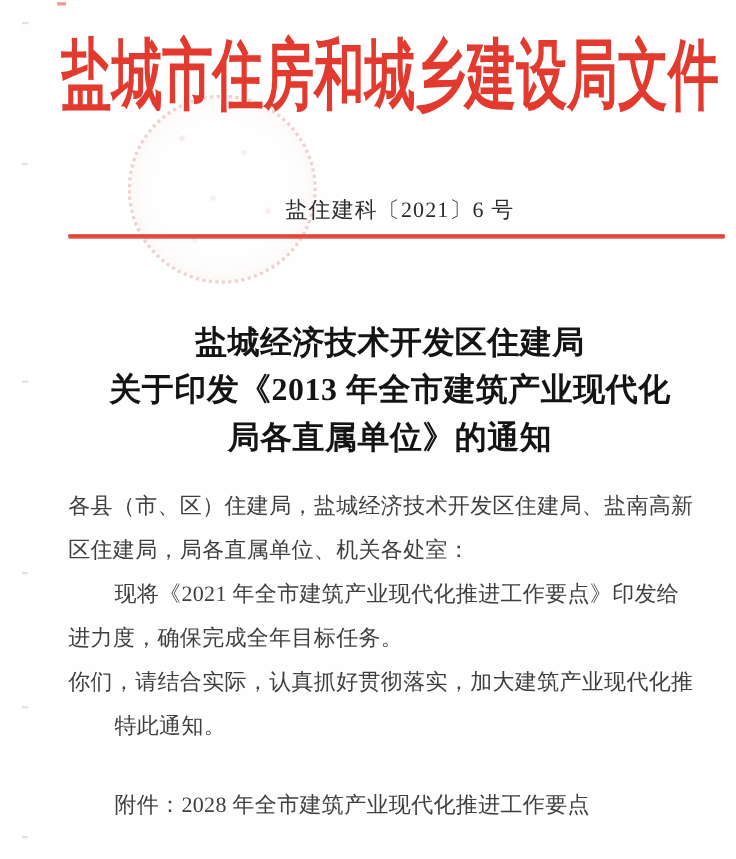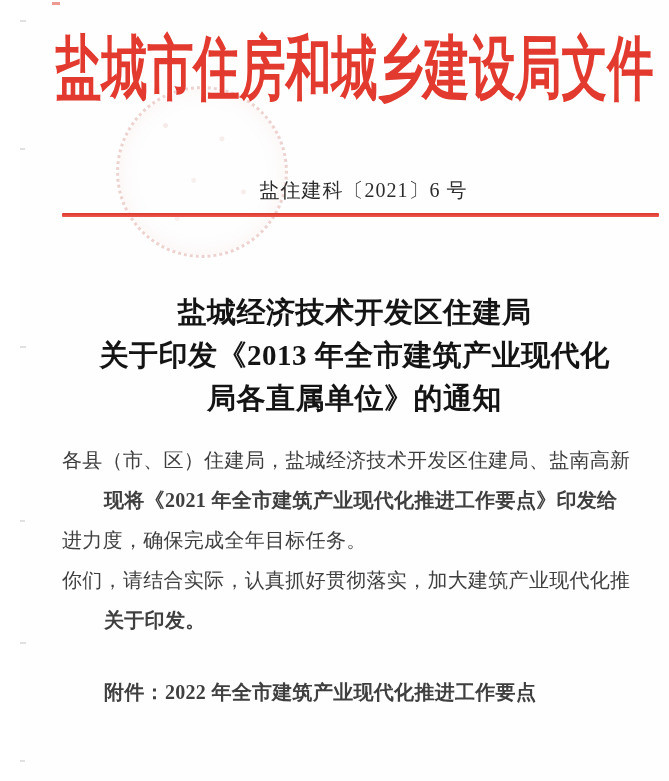--- a/index.html
+++ b/index.html
@@ -89,21 +89,21 @@
     position: absolute;
     top: 440px;
     left: 42px;
     width: 592px;
     font-size: 20px;
     line-height: 40px;
     color: #3f3f3f;
     letter-spacing: 0.3px;
   }
   .body-line { white-space: nowrap; }
-  .indent { padding-left: 42px; font-weight: bold; }
+  .indent { padding-left: 42px; }
   .attachment-line { margin-top: 32px; }
   
   .artifact {
     position: absolute;
     background: rgba(125, 125, 125, 0.22);
   }
   .artifact.red { background: rgba(226, 70, 60, 0.55); }
 </style>
 </head>
 <body>
@@ -119,25 +119,26 @@
   <div class="red-rule"></div>
 
   <div class="notice-title">
     <div class="title-line">盐城经济技术开发区住建局</div>
     <div class="title-line">关于印发《2013 年全市建筑产业现代化</div>
     <div class="title-line">局各直属单位》的通知</div>
   </div>
 
   <div class="body-text">
     <div class="body-line">各县（市、区）住建局，盐城经济技术开发区住建局、盐南高新</div>
+    <div class="body-line">区住建局，局各直属单位、机关各处室：</div>
     <div class="body-line indent">现将《2021 年全市建筑产业现代化推进工作要点》印发给</div>
     <div class="body-line">进力度，确保完成全年目标任务。</div>
     <div class="body-line">你们，请结合实际，认真抓好贯彻落实，加大建筑产业现代化推</div>
-    <div class="body-line indent">关于印发。</div>
-    <div class="body-line indent attachment-line">附件：2022 年全市建筑产业现代化推进工作要点</div>
+    <div class="body-line indent">特此通知。</div>
+    <div class="body-line indent attachment-line">附件：2028 年全市建筑产业现代化推进工作要点</div>
   </div>
 
   <div class="artifact red" style="left:32px; top:2px; width:8px; height:3px;"></div>
   <div class="artifact" style="left:0; top:20px; width:6px; height:2px;"></div>
   <div class="artifact" style="left:0; top:148px; width:5px; height:2px;"></div>
   <div class="artifact" style="left:0; top:346px; width:6px; height:2px;"></div>
   <div class="artifact" style="left:0; top:520px; width:5px; height:2px;"></div>
   <div class="artifact" style="left:0; top:642px; width:6px; height:2px;"></div>
   <div class="artifact" style="left:0; top:760px; width:5px; height:2px;"></div>
 

